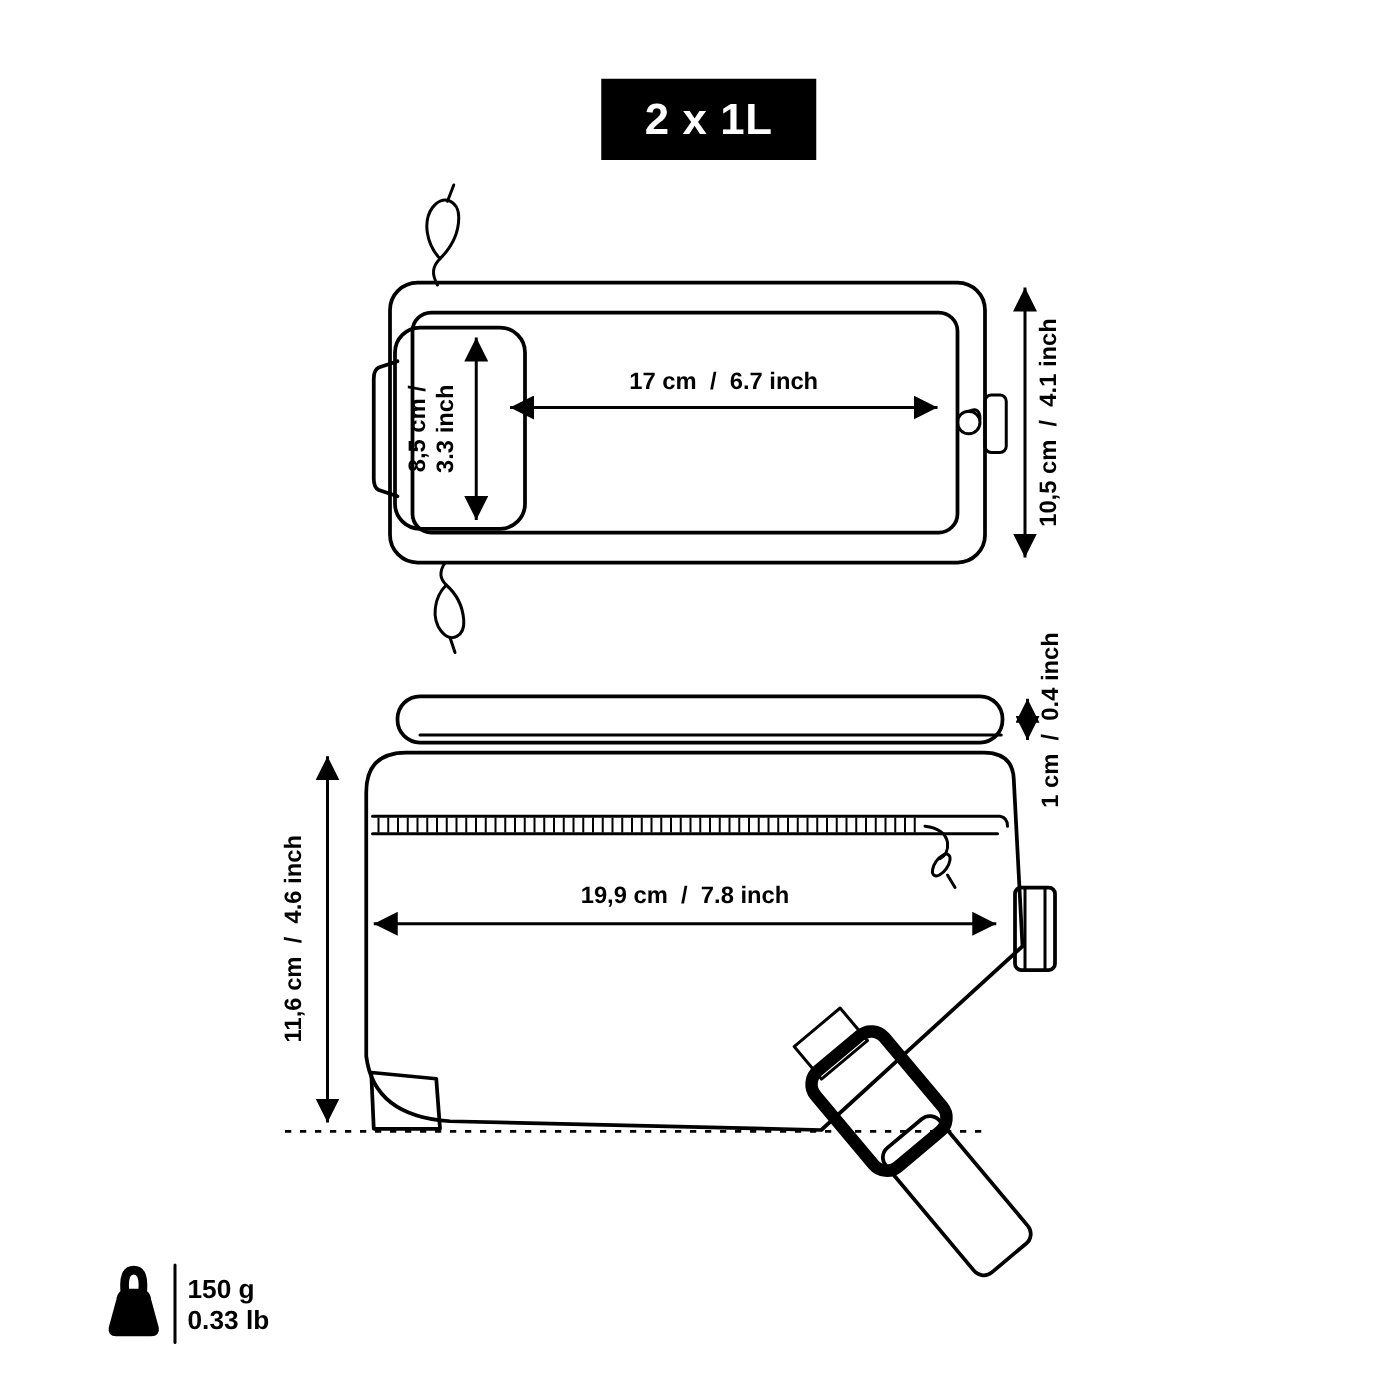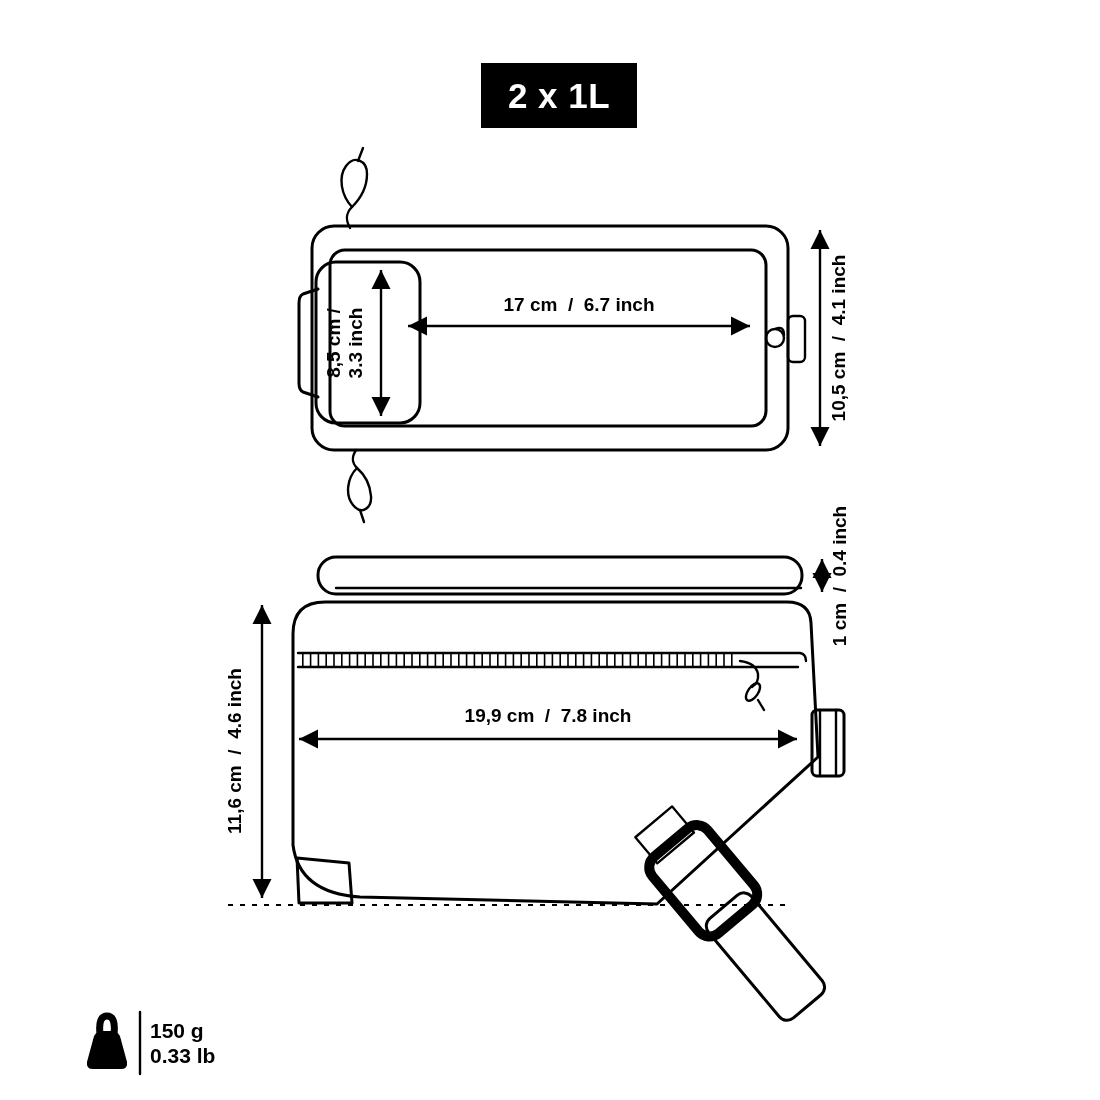--- a/index.html
+++ b/index.html
@@ -1,21 +1,21 @@
 <!DOCTYPE html>
 <html><head>
 <meta charset="utf-8">
 <style>
   html, body { margin: 0; padding: 0; background: #ffffff; }
   .canvas {
     position: relative; width: 1100px; height: 1100px; background: #ffffff;
     font-family: "Liberation Sans", sans-serif; overflow: hidden;
   }
   .badge {
-    position: absolute; left: 481px; top: 63px; width: 156px; height: 65px;
+    position: absolute; left: 481px; top: 63px; width: 172px; height: 65px;
     background: #000000; color: #ffffff;
     display: flex; align-items: center; justify-content: center;
   }
   .badge span { font-size: 35px; font-weight: 700; letter-spacing: 0.5px; white-space: pre; }
   svg.diagram { position: absolute; left: 0; top: 0; }
   .s3 { fill: none; stroke: #000; stroke-width: 3; stroke-linejoin: round; stroke-linecap: round; }
   .s2 { fill: none; stroke: #000; stroke-width: 2.4; stroke-linejoin: round; stroke-linecap: round; }
   .dim { fill: none; stroke: #000; stroke-width: 2.4; }
   .dash { fill: none; stroke: #000; stroke-width: 2.2; stroke-dasharray: 5 7; stroke-linecap: butt; }
   .dimtext { font-family: "Liberation Sans", sans-serif; font-weight: 700; font-size: 19px; fill: #000; white-space: pre; }

